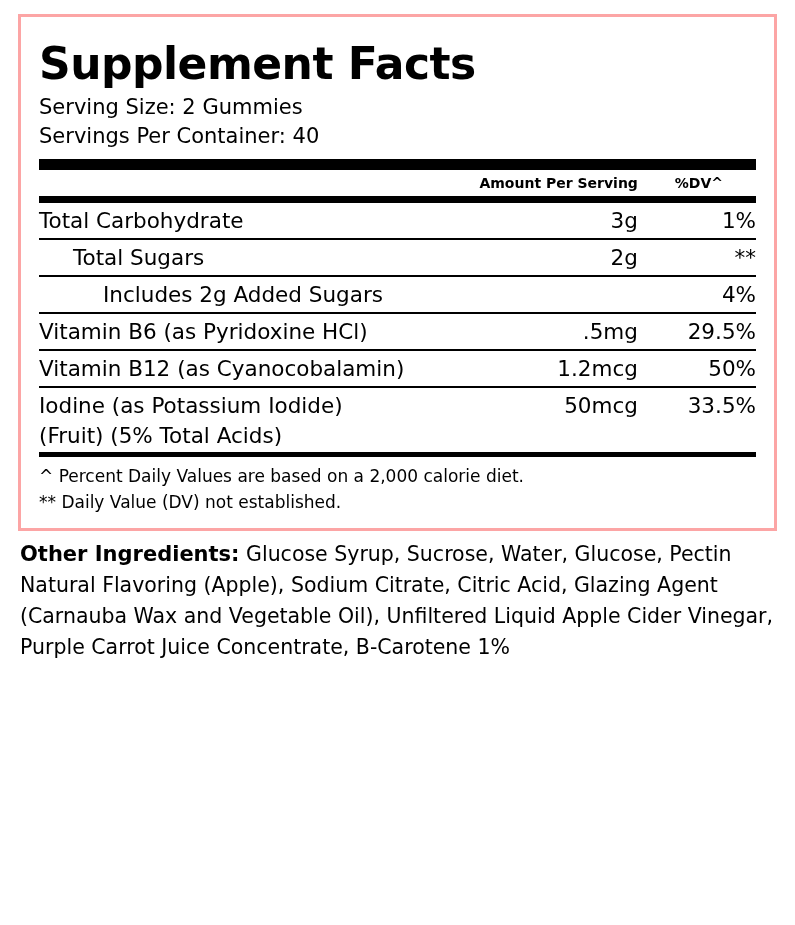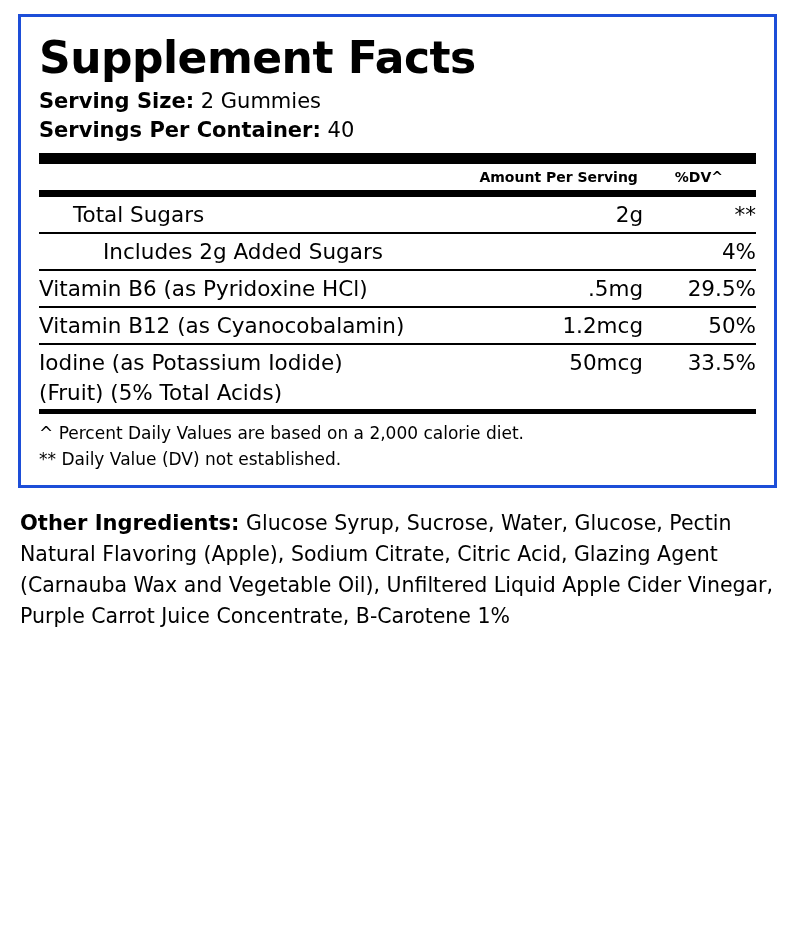--- a/index.html
+++ b/index.html
@@ -18,42 +18,42 @@
   .page {
     width: 795px;
     height: 925px;
     position: relative;
     box-sizing: border-box;
     padding: 14px 18px 0 18px;
   }
 
   
   .panel {
-    border: 3px solid #1d4ed8;
+    border: 3px solid #fca5a5;
     box-sizing: border-box;
-    padding: 16px 18px 12px 18px;
+    padding: 22px 18px 12px 18px;
     width: 100%;
   }
 
   .panel-title {
     font-size: 44px;
     font-weight: 700;
     letter-spacing: -0.5px;
     line-height: 1.05;
     margin: 2px 0 6px 0;
     font-family: "DejaVu Sans", sans-serif;
   }
 
   .serving-line {
     font-size: 21px;
     line-height: 1.35;
     margin: 0;
   }
   .serving-line .lbl {
-    font-weight: 700;
+    font-weight: 400;
   }
   .serving-line .val {
     font-weight: 400;
   }
 
   .rule-thick {
     border-top: 11px solid #000;
     margin: 9px 0 0 0;
   }
   .rule-med {
@@ -98,21 +98,21 @@
 
   .footnotes {
     font-size: 17px;
     line-height: 1.55;
     padding-top: 6px;
   }
   .footnotes div { white-space: nowrap; }
 
   
   .other {
-    margin-top: 20px;
+    margin-top: 8px;
     font-size: 20.5px;
     line-height: 1.5;
     padding: 0 2px;
   }
   .other .oi-label {
     font-weight: 700;
     font-size: 21px;
   }
   .other .oi-body {
     font-weight: 400;
@@ -147,20 +147,25 @@
           <td class="col-dv hdr-dv">%DV^</td>
         </tr>
       </tbody>
     </table>
 
     <div class="rule-med"></div>
 
     <table class="facts">
       <tbody>
         <tr class="sep">
+          <td class="col-name">Total Carbohydrate</td>
+          <td class="col-amt">3g</td>
+          <td class="col-dv">1%</td>
+        </tr>
+        <tr class="sep">
           <td class="col-name indent1">Total Sugars</td>
           <td class="col-amt">2g</td>
           <td class="col-dv">**</td>
         </tr>
         <tr class="sep">
           <td class="col-name indent2">Includes 2g Added Sugars</td>
           <td class="col-amt"></td>
           <td class="col-dv">4%</td>
         </tr>
         <tr class="sep">

